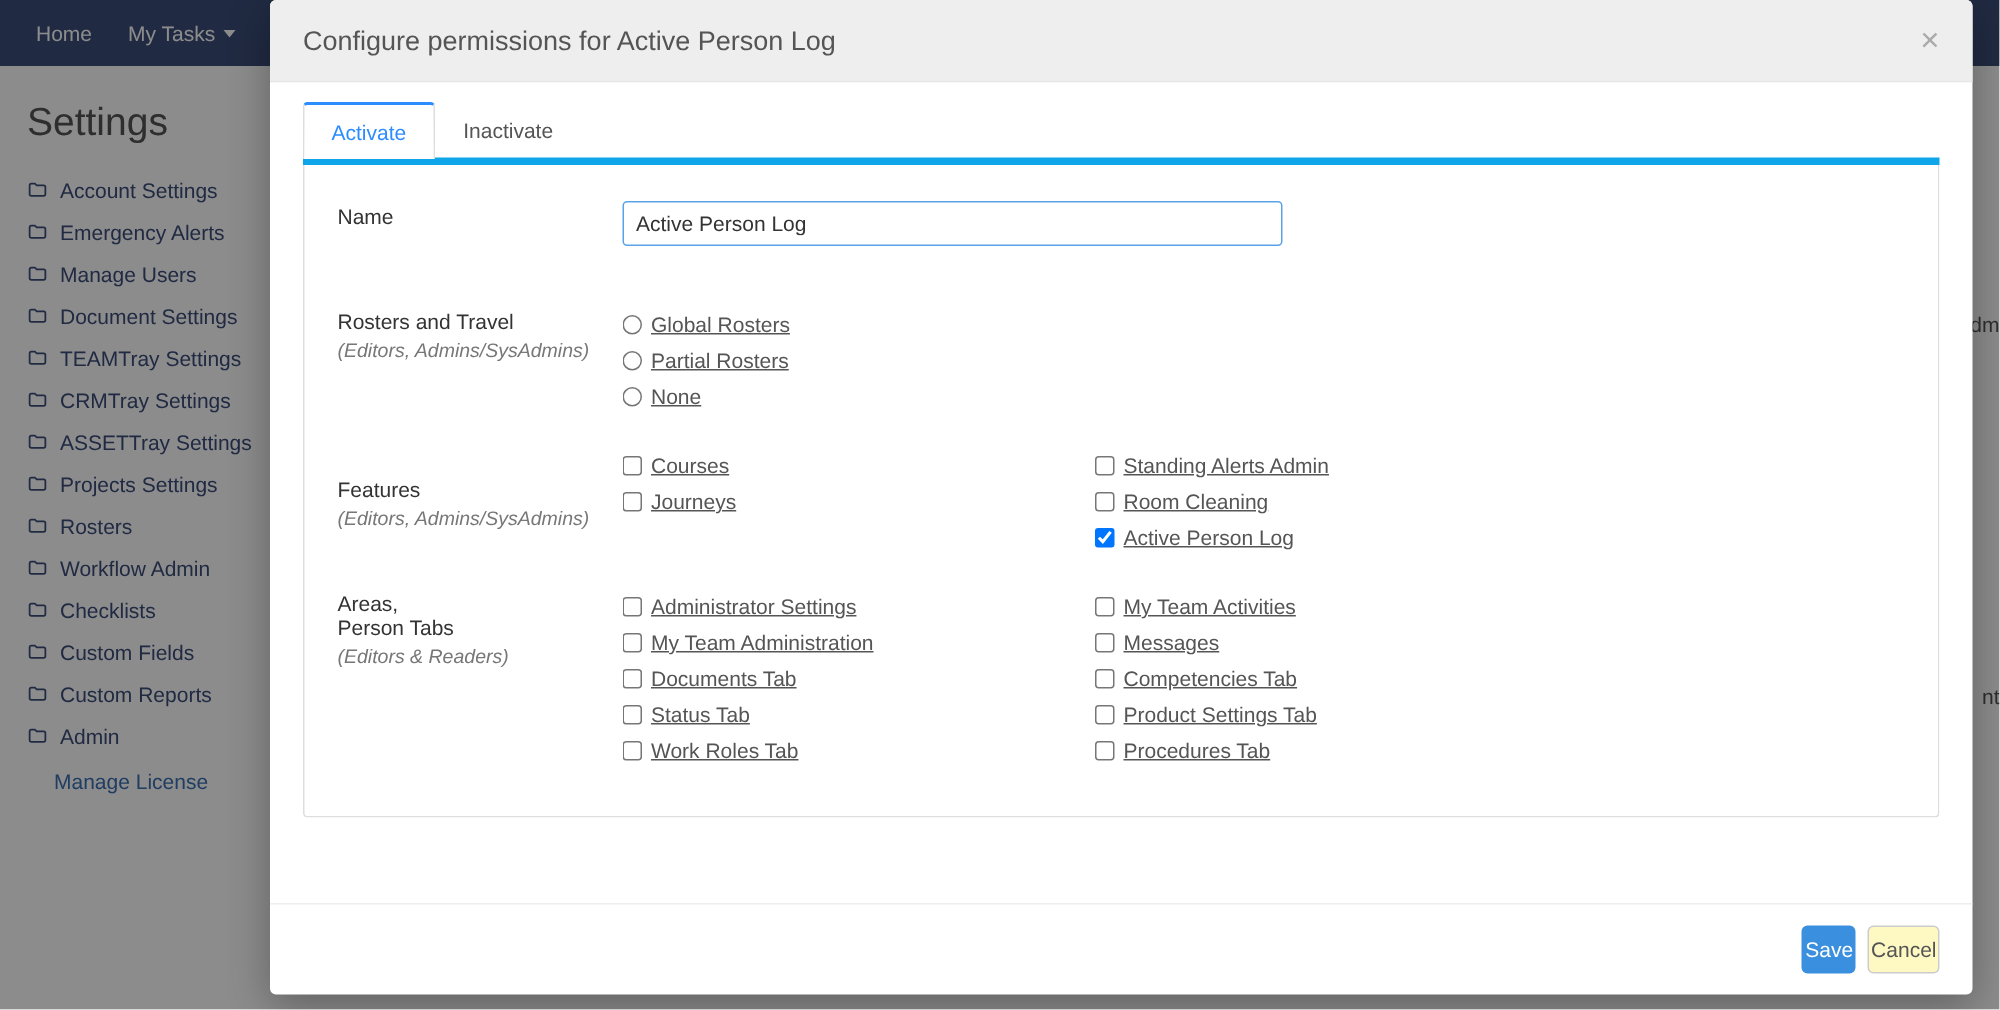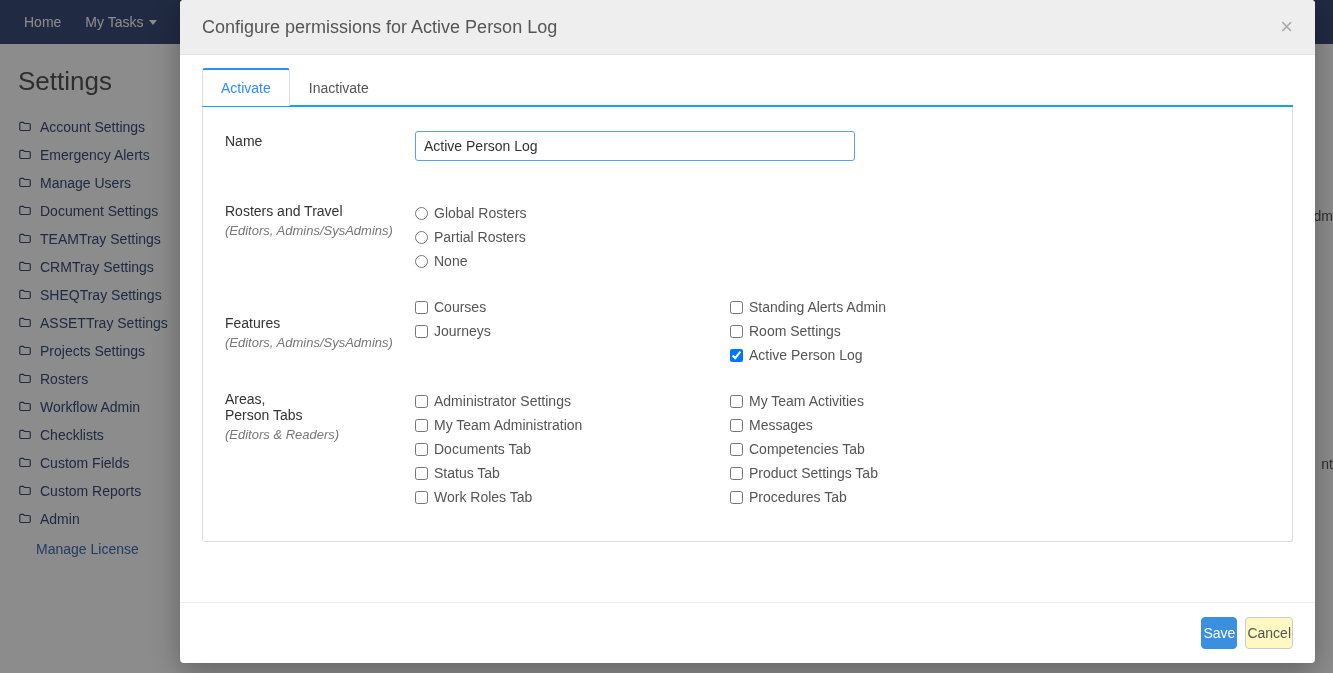--- a/index.html
+++ b/index.html
@@ -70,21 +70,21 @@
     padding: 16px 22px;
     display:flex; align-items:center; justify-content:space-between;
   }
   .modal-title {
     font-size:18px; color:#555; font-weight:500;
   }
   .modal-close { color:#aaa; font-size:22px; cursor:pointer; line-height:1; }
 
   .modal-body { flex:1; padding: 0 22px 10px 22px; overflow:hidden; }
 
-  .tabs { display:flex; border-bottom:2px solid #0ea5e9; margin-top:12px;align-items:flex-end; }
+  .tabs { display:flex; border-bottom:5px solid #0ea5e9; margin-top:12px; }
   .tab {
     padding: 10px 18px;
     border:1px solid transparent; border-bottom:none;
     font-size:14px; cursor:pointer; background:transparent;
     color:#555; position:relative; top:1px;
   }
   .tab.active {
     border-color:#ddd; border-top:2px solid #2d8cff;
     background:#fff; color:#2d8cff;
     border-radius:3px 3px 0 0;
@@ -93,21 +93,21 @@
   .form-panel {
     border:1px solid #ddd; border-top:none;
     border-radius:0 0 3px 3px;
     padding: 18px 0 26px 0;
   }
 
   .form-row { display:flex; padding: 6px 22px; align-items:flex-start; }
   .form-label-col { width:190px; padding-top:2px; }
   .form-label-col .lbl { font-size:14px; color:#333; }
   .form-label-col .sub { font-size:13px; color:#777; font-style:italic; margin-top:4px; }
-  .form-ctrl-col { flex:1; }
+  .form-ctrl-col { flex:1;text-decoration:underline; }
 
   .text-input {
     width:440px; height:30px;
     border:1px solid #5aa3e8; border-radius:3px;
     padding: 4px 8px; font-size:14px; color:#333;
     outline:none; background:#fff;
   }
 
   .radio-row, .check-row { display:flex; align-items:center; padding:4px 0; }
   .radio-row input, .check-row input { margin-right:6px; }
@@ -193,28 +193,20 @@
       </span>
       <span>TEAMTray Settings</span>
     </div>
     <div class="sidebar-item">
       <span class="icn">
         <svg class="folder-svg" viewBox="0 0 24 24" fill="none" stroke="#3b4d78" stroke-width="2">
           <path d="M3 6a2 2 0 0 1 2-2h4l2 2h8a2 2 0 0 1 2 2v8a2 2 0 0 1-2 2H5a2 2 0 0 1-2-2V6z"></path>
         </svg>
       </span>
       <span>CRMTray Settings</span>
-    </div>
-    <div class="sidebar-item">
-      <span class="icn">
-        <svg class="folder-svg" viewBox="0 0 24 24" fill="none" stroke="#3b4d78" stroke-width="2">
-          <path d="M3 6a2 2 0 0 1 2-2h4l2 2h8a2 2 0 0 1 2 2v8a2 2 0 0 1-2 2H5a2 2 0 0 1-2-2V6z"></path>
-        </svg>
-      </span>
-      <span>SHEQTray Settings</span>
     </div>
     <div class="sidebar-item">
       <span class="icn">
         <svg class="folder-svg" viewBox="0 0 24 24" fill="none" stroke="#3b4d78" stroke-width="2">
           <path d="M3 6a2 2 0 0 1 2-2h4l2 2h8a2 2 0 0 1 2 2v8a2 2 0 0 1-2 2H5a2 2 0 0 1-2-2V6z"></path>
         </svg>
       </span>
       <span>ASSETTray Settings</span>
     </div>
     <div class="sidebar-item">
@@ -342,21 +334,21 @@
                 <span>Journeys</span>
               </div>
           </div>
           <div class="col">
             <div class="check-row">
                 <input type="checkbox" style="">
                 <span>Standing Alerts Admin</span>
               </div>
             <div class="check-row">
                 <input type="checkbox" style="">
-                <span>Room Settings</span>
+                <span>Room Cleaning</span>
               </div>
             <div class="check-row">
                 <input type="checkbox" checked="" style="">
                 <span>Active Person Log</span>
               </div>
           </div>
         </div>
       </div>
 
       <div class="form-row" style="margin-top:10px;">

